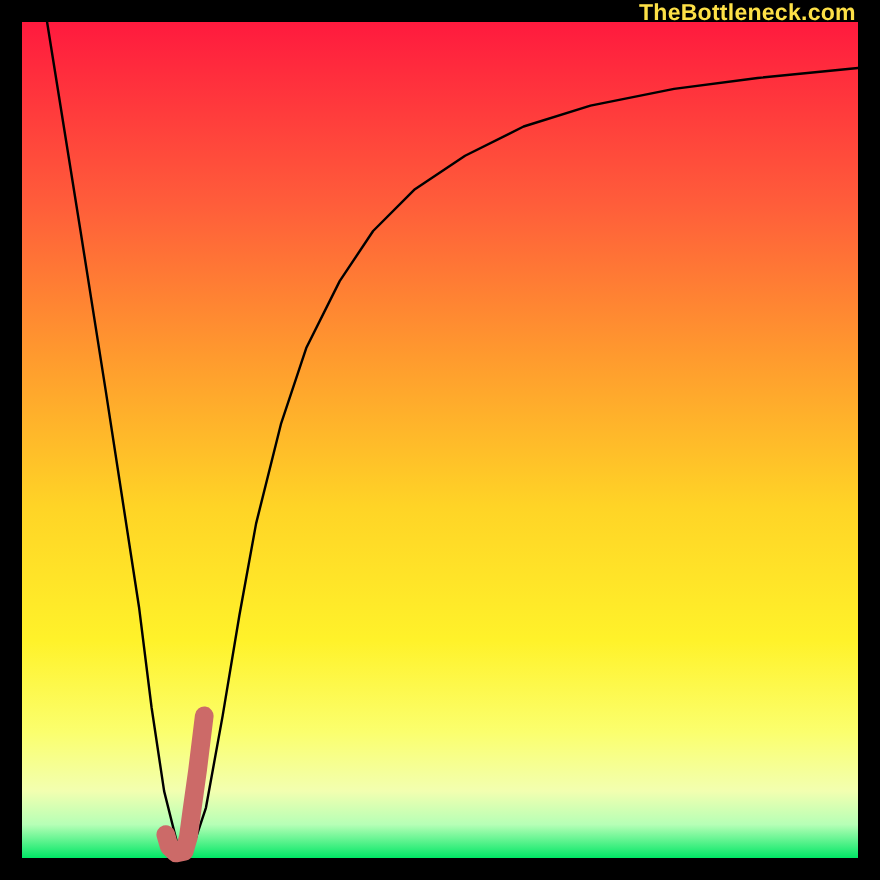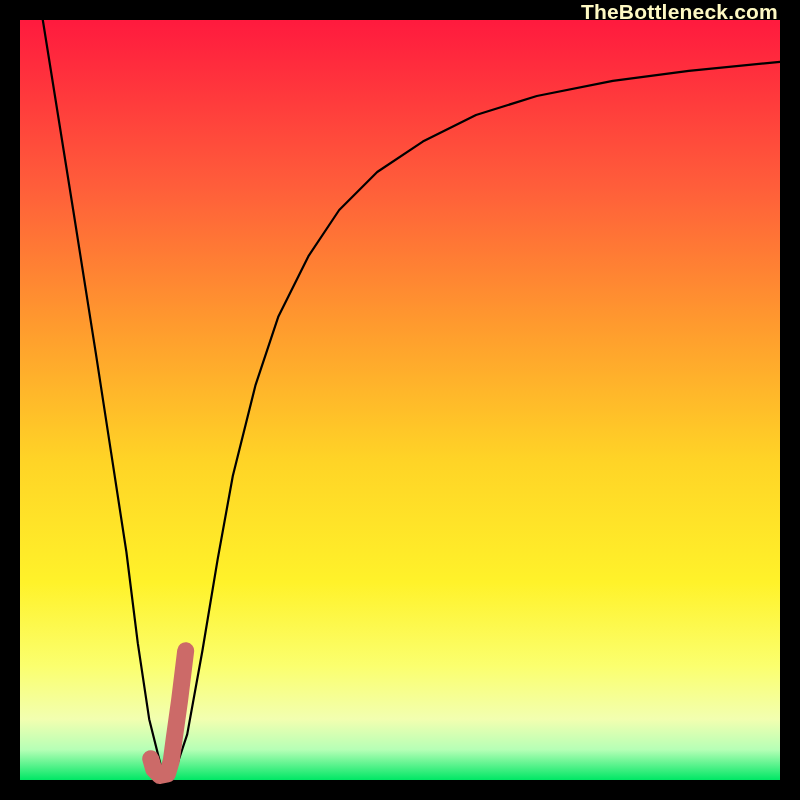--- a/index.html
+++ b/index.html
@@ -26,21 +26,21 @@
     height: 760px;
     
   }
   .watermark {
     position: absolute;
     top: 0px;
     right: 22px;
     font-family: Arial, Helvetica, sans-serif;
     font-size: 21px;
     font-weight: 600;
-    color: #fef9c3;
+    color: #fde047;
     letter-spacing: 0.2px;
   }
   svg.curve-layer {
     position: absolute;
     left: 20px;
     top: 20px;
     width: 760px;
     height: 760px;
     overflow: visible;
   }

